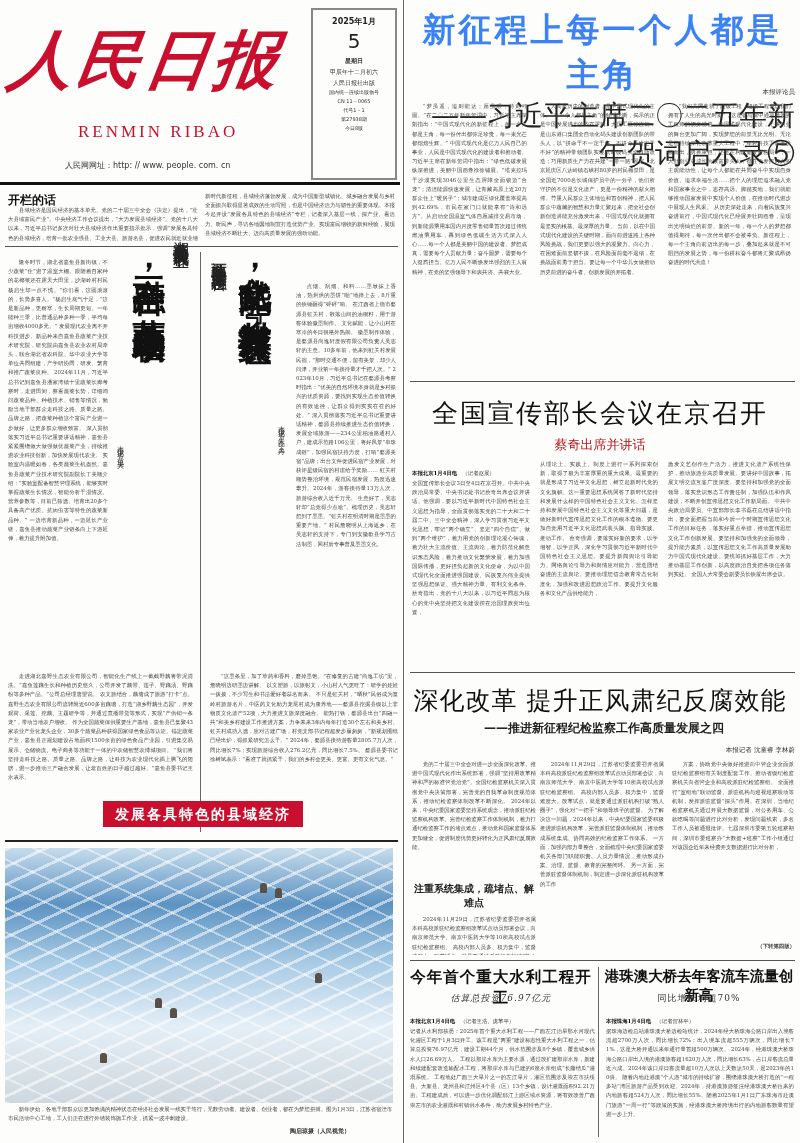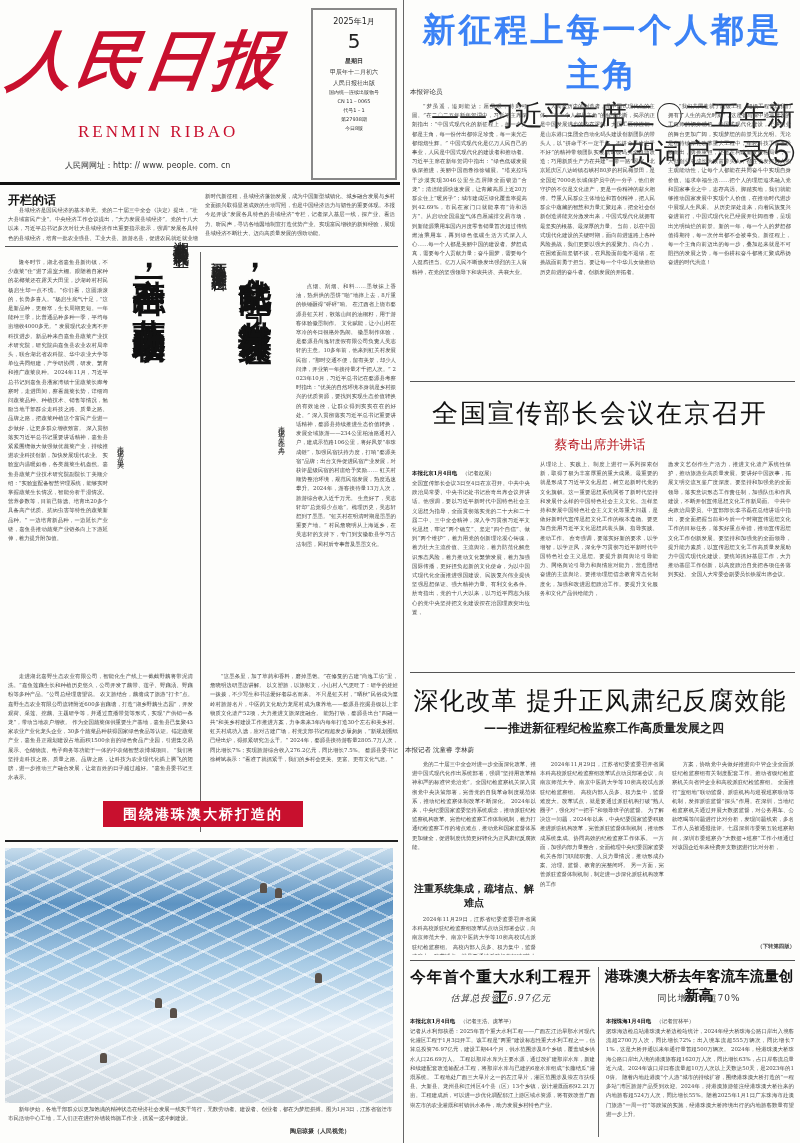--- a/index.html
+++ b/index.html
@@ -6,30 +6,30 @@
   html, body { width: 800px; height: 1143px; background: #fdfdfb; overflow: hidden; }
   body { position: relative; font-family: "DejaVu Serif", serif; color: #222; }
   .abs { position: absolute; }
   .body-text { font-size: 5.4px; line-height: 9.2px; color: #444; text-align: justify; text-indent: 2em; word-break: break-all; }
   
   .logo { left: 10px; top: 12px; width: 280px; height: 95px; }
   .logo-cn { font-family: "DejaVu Serif", serif; font-weight: bold; font-style: italic; color: #c8102e; font-size: 64px; letter-spacing: 4px; line-height: 95px; transform: skewX(-8deg); }
   .logo-en { left: 78px; top: 122px; font-family: "Liberation Serif", serif; color: #c8102e; font-size: 17px; letter-spacing: 3px; }
   .website { left: 65px; top: 160px; font-size: 8px; color: #333; font-family: "DejaVu Sans", sans-serif; }
   .datebox { left: 311px; top: 8px; width: 86px; height: 172px; border: 2px solid #888; text-align: center; padding-top: 6px; font-family: "DejaVu Sans", sans-serif; }
-  .datebox .y { font-size: 8px; font-weight: normal; }
+  .datebox .y { font-size: 8px; font-weight: bold; }
   .datebox .d { font-size: 20px; margin: 2px 0; }
   .datebox .s { font-size: 6px; line-height: 11px; color: #333; }
   .datebox .s2 { font-size: 5px; line-height: 9px; color: #333; }
   .rule-top { left: 0; top: 182px; width: 400px; height: 3px; background: #111; }
   .vrule { width: 1px; background: #666; }
   .hrule { height: 1px; background: #555; }
   .main-title { left: 410px; top: 8px; width: 385px; font-family: "DejaVu Sans", sans-serif; font-weight: bold; font-size: 33px; letter-spacing: 3px; color: #3b82f6; text-align: center; }
   .main-sub { left: 410px; top: 58px; width: 385px; font-size: 28px; text-align: right; color: #222; margin-top: 39px; }
-  .byline { font-size: 6.5px; text-align: left; color: #333; }
+  .byline { font-size: 6.5px; text-align: right; color: #333; }
   .sec-title { font-size: 26px; text-align: center; color: #111; letter-spacing: 2px; }
   .sec-sub { font-size: 13px; text-align: center; color: #b5121b; font-family: Liberation Serif, serif; }
   .banner { left: 103px; top: 801px; width: 200px; height: 26px; background: #c8102e; color: #fff; font-family: "DejaVu Sans", sans-serif; font-weight: bold; font-size: 14px; letter-spacing: 2px; text-align: center; line-height: 26px; }
   .vtitle { writing-mode: vertical-rl; font-family: "DejaVu Sans", sans-serif; font-weight: bold; color: #111; }
   .vsub { writing-mode: vertical-rl; font-family: "DejaVu Serif", serif; color: #222; }
   .photo { left: 5px; top: 848px; width: 388px; height: 255px; overflow: hidden;
     background:
       repeating-linear-gradient(155deg, rgba(255,255,255,0.55) 0 3px, transparent 3px 16px),
       repeating-linear-gradient(25deg, rgba(255,255,255,0.45) 0 2px, transparent 2px 22px),
       linear-gradient(180deg, #c6dcec 0%, #5d93c2 22%, #a8cbe5 45%, #e4eef6 70%, #cfd8df 100%); }
@@ -123,21 +123,21 @@
 <div class="abs vsub" style="left:115px; top:440px; height:120px; font-size:7px; letter-spacing:2px; color:#333;">本报记者  范昊天</div>
 <div class="abs body-text" style="left:8px; top:672px; width:185px; height:128px; overflow:hidden;">走进湖北嘉野生态农业有限公司，智能化生产线上一截截野藕将带泥清洗。“嘉鱼莲藕生长和种植历史悠久，公司开发了藕带、莲子、野藕汤、野藕粉等多种产品。”公司总经理唐望说。 农文旅结合，藕塘成了旅游“打卡”点。嘉野生态农业有限公司流转附近600多亩藕塘，打造“湖乡野藕生态园”，开发观荷、采莲、挖藕、主题研学等，并通过直播带货等形式，实现“产供销一条龙”，带动当地农户增收。 作为全国蔬菜保供重要生产基地，嘉鱼县已集聚43家农业产业化龙头企业，30多个蔬菜品种获得国家绿色食品等认证。锚定蔬菜产业，嘉鱼县正规划建设占地面积1500余亩的绿色食品产业园，引进集交易展示、仓储物流、电子商务等功能于一体的中农储智慧农博城项目。 “我们将坚持走科技之路、质量之路、品牌之路，让科技为农业现代化插上腾飞的翅膀，进一步推动三产融合发展，让老百姓的日子越过越好。”嘉鱼县委书记王永表示。</div>
 <div class="abs vrule" style="left:200px; top:252px; height:580px;"></div>
 
 <div class="abs vsub" style="left:208px; top:250px; height:320px; font-size:16px; letter-spacing:1px;">江西婺源县推进文旅深度融合</div>
 <div class="abs vtitle" style="left:236px; top:250px; height:400px; font-size:33px; line-height:38px; letter-spacing:2px;">文化赋能，乡村旅游谋『长红』</div>
 <div class="abs vsub" style="left:276px; top:420px; height:120px; font-size:7px; letter-spacing:2px; color:#333;">本报记者  朱磊  王丹</div>
 <div class="abs body-text" style="left:296px; top:282px; width:100px; height:368px; overflow:hidden;">点烟、刮烟、和料……墨墩抹上香油，热烘烘的墨饼“啪”地摔上去，8斤重的铁锤砸得“砰砰”响。 在江西省上饶市婺源县虹关村，散落山间的油桐籽，用于游客体验徽墨制作。 文化赋能，让小山村在寒冷的冬日很格外热闹。 徽墨制作体验，是婺源县尚逸轩度假有限公司负责人吴志轩的主意。10多年前，他来到虹关村发展民宿，“那时交通不便，留有美景，却少人问津，开业第一年接待量才千把人次。” 2023年10月，习近平总书记在婺源县考察时指出：“优美的自然环境本身就是乡村振兴的优质资源，要找到实现生态价值转换的有效途径，让群众得到实实在在的好处。” 深入贯彻落实习近平总书记重要讲话精神，婺源县持续推进生态价值转换，发展全域旅游——234公里柏油路通村入户，建成示范路106公里，将好风景“串珠成链”，加强民宿扶持力度，打响“婺源美宿”品牌；出台文件促进民宿产业发展，对获评星级民宿的村庄给予奖励…… 虹关村顺势整治环境，规范民宿发展，热度迅速攀升。2024年，游客接待量13万人次，旅游综合收入近千万元。 生意好了，吴志轩却“总觉得少点啥”。梳理历史，吴志轩想到了墨墨。“虹关村在明清时期是墨墨的重要产地。” 村民詹晓明从上海返乡，在吴志轩的支持下，专门到安徽歙县学习古法制墨，回村后专事普及墨墨文化。</div>
 <div class="abs body-text" style="left:210px; top:672px; width:188px; height:128px; overflow:hidden;">“这墨条里，加了草药和香料，磨掉墨饱。”在修复的古建“尚逸工坊”里，詹晓明边研墨边讲解。 以文塑旅，以旅彰文，小山村人气更旺了：研学的娃娃一拨拨，不少写生和书法爱好者慕名而来。 不只是虹关村，“晒秋”民俗成为篁岭村旅游名片，中医药文化助力龙尾村成为康养地——婺源县挖掘县级以上非物质文化遗产52项，大力推进文旅深度融合。 能热打铁，婺源县出台“四融一共”和美乡村建设工作推进方案，力争未来3年内每年打造30个左右和美乡村。 虹关村成功入选，应对古建广场，村党支部书记程超发步履匆匆，“新规划图纸已经出炉，得抓紧研究怎么干。” 2024年，婺源县接待游客量2805.7万人次，同比增长7%；实现旅游综合收入276.2亿元，同比增长7.5%。 婺源县委书记徐树斌表示：“看准了就抓紧干，我们的乡村会更美、更富、更有文化气息。”</div>
 
-<div class="abs banner">围绕港珠澳大桥打造的</div>
+<div class="abs banner">发展各具特色的县域经济</div>
 <div class="abs hrule" style="left:5px; top:840px; width:393px; height:2px; background:#222;"></div>
 
 <div class="abs photo">
   <div class="abs worker" style="left:150px; top:150px;"></div>
   <div class="abs worker" style="left:165px; top:160px;"></div>
   <div class="abs worker" style="left:255px; top:35px;"></div>
   <div class="abs worker" style="left:270px; top:40px;"></div>
   <div class="abs worker" style="left:95px; top:205px;"></div>
   <div class="abs worker" style="left:310px; top:125px;"></div>
 </div>

